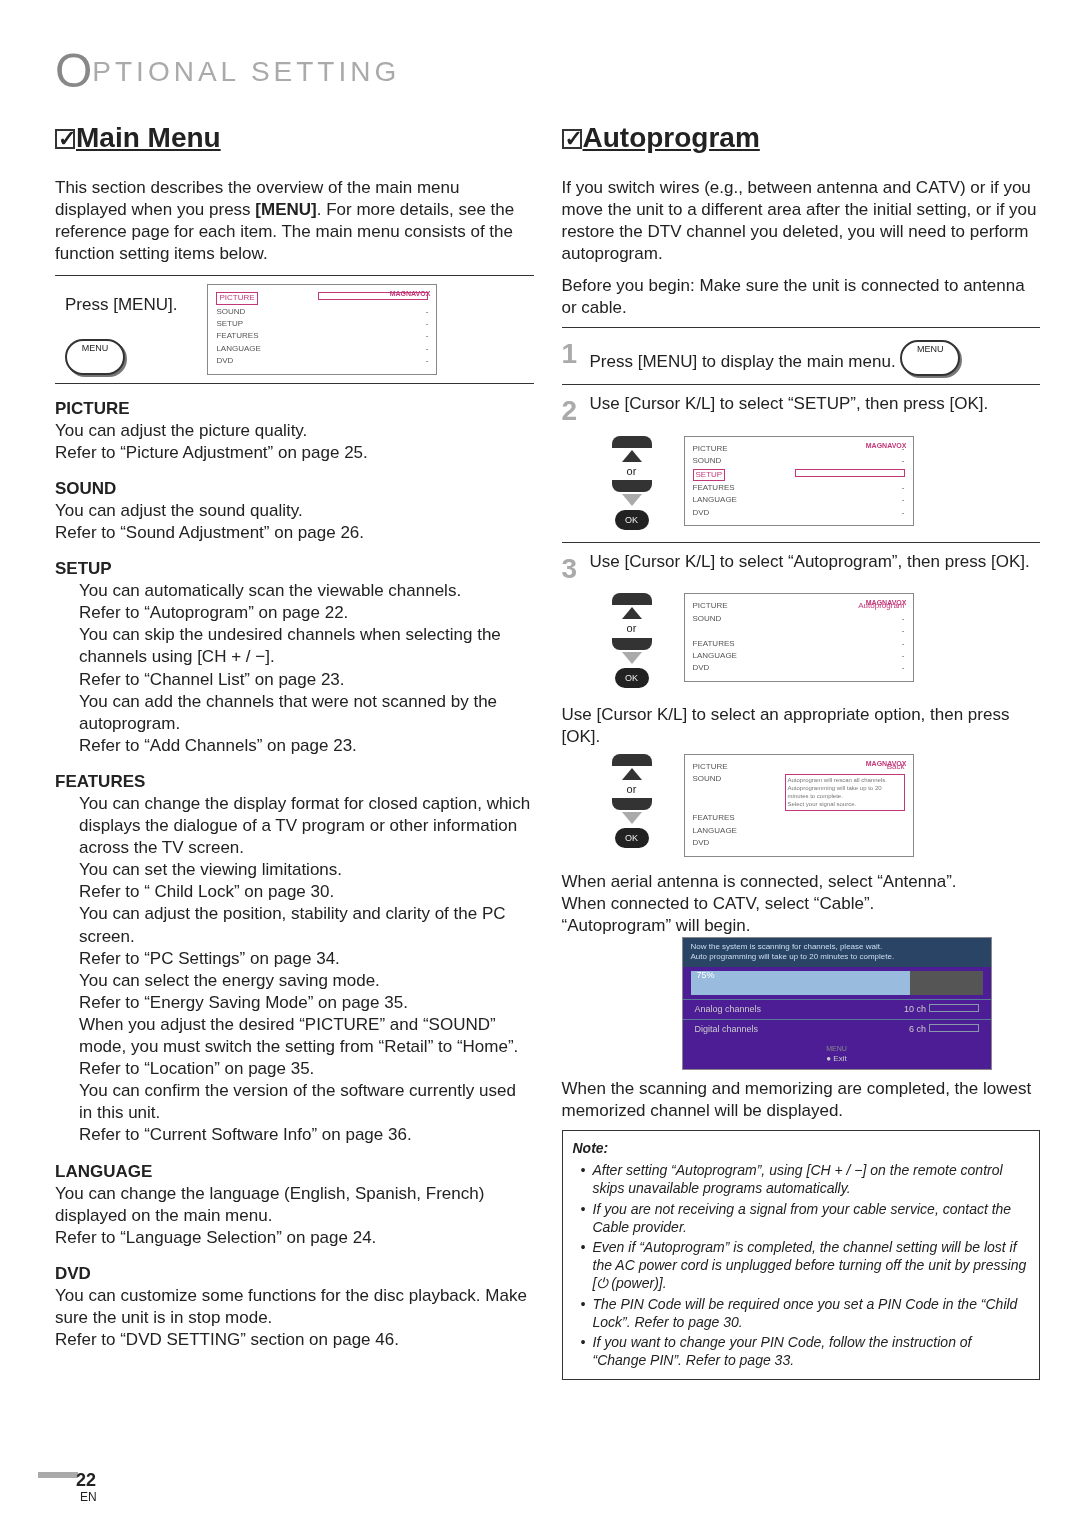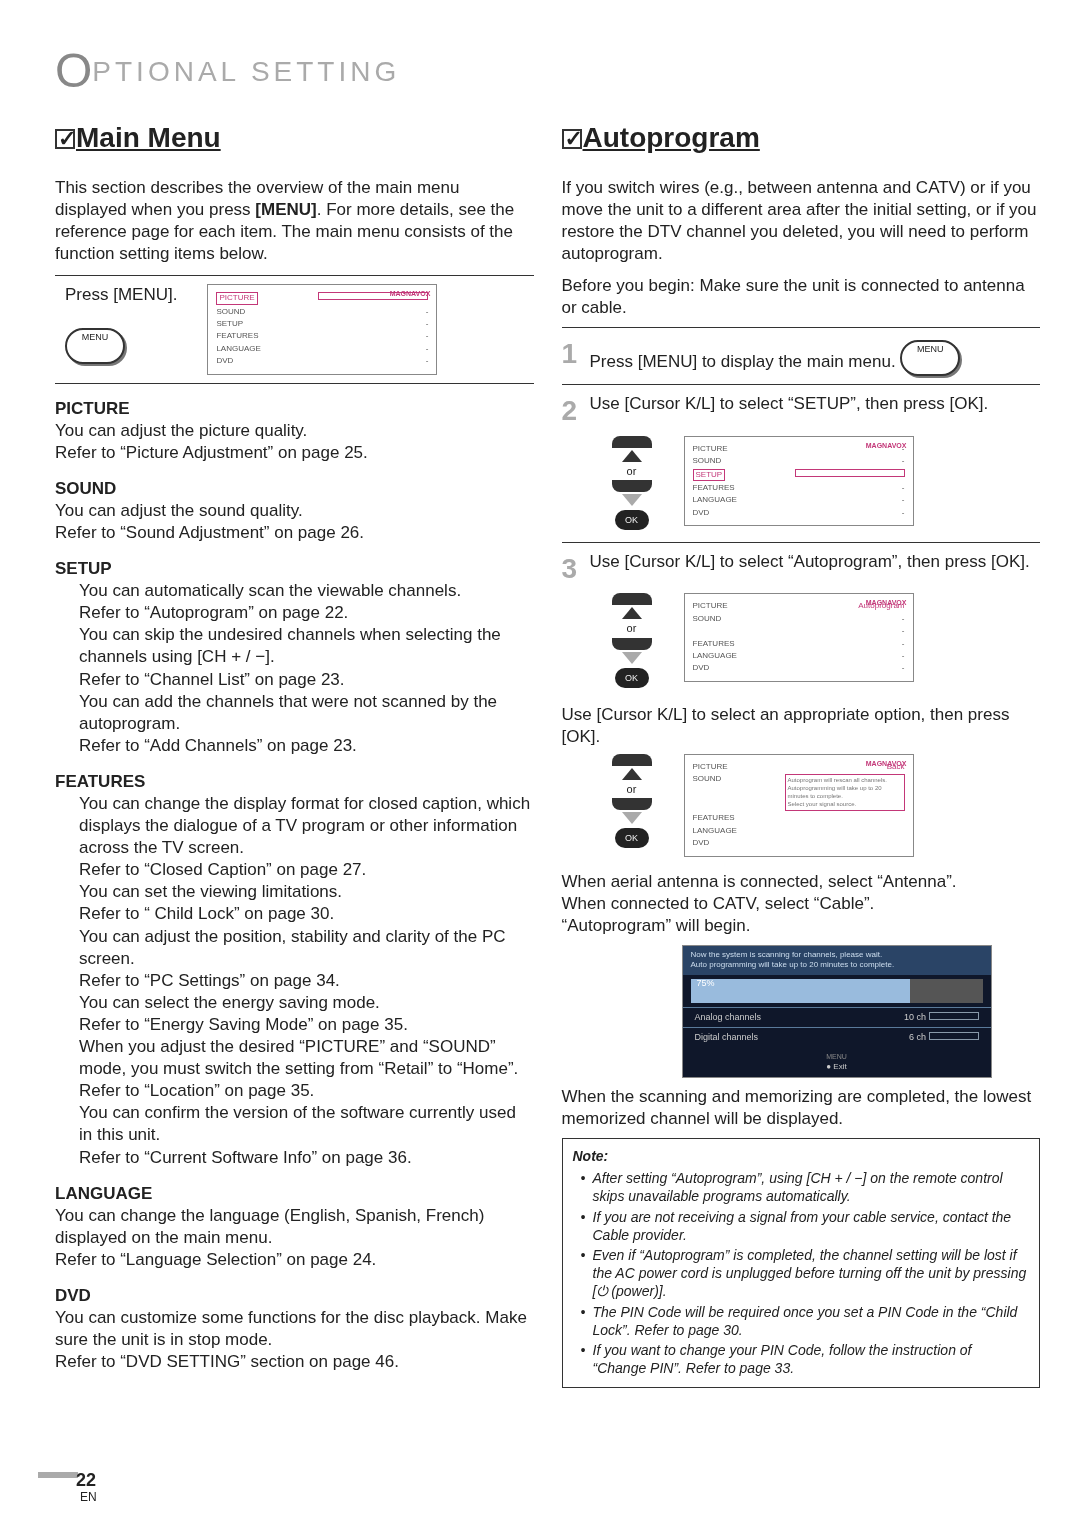--- a/index.html
+++ b/index.html
@@ -69,21 +69,21 @@
   .dpad .or { font-size:11px; margin:2px 0;}
   .dpad .ok { width:34px;height:20px;border-radius:10px; background:#222;color:#eee;font-size:9px; margin:4px auto; line-height:20px;}
   .dpad .cap { width:40px; height:12px; border-radius:8px 8px 0 0; background:#333; margin:0 auto;}
   .dpad .cap.bot { border-radius:0 0 8px 8px;}
   .stepnum { font-size:28px; font-weight:700; color:#aaa; display:inline-block; width:22px;}
   .step { display:flex; gap:6px; align-items:flex-start; }
   .step .txt { flex:1; }
   .row { display:flex; gap:16px; align-items:flex-start; margin-top:6px; margin-left:34px;}
   .scanbox {
     border:1px solid #888; width:310px; font-size:9px; color:#ccc;
-    background:#0f172a; margin:8px 0 8px 120px;
+    background:#4c1d95; margin:0 0 8px 120px;
   }
   .scanbox .r { display:flex; justify-content:space-between; padding:4px 12px; border-top:1px solid #5a7a9a;}
   .scanbox .hdr { background:#2a4466; color:#cde; padding:4px 8px; font-size:8px;}
   .scanbox .bar { background:#555; height:24px; margin:4px 8px; position:relative;}
   .scanbox .bar .f { position:absolute; left:0; top:0; height:100%; width:75%; background:#9bd;}
   .scanbox .bar .pct { position:absolute; left:6px; top:-1px; color:#fff;}
   .scanbox .minibar { display:inline-block; width:50px;height:8px;border:1px solid #89a;}
   .scanbox .exit { text-align:center; padding:4px; font-size:8px; color:#ccc;}
   .notebox { border:1.5px solid #333; padding:8px 10px; margin-top:8px; font-size:14px;}
   .notebox .nh { font-style:italic; font-weight:700; margin-bottom:4px;}
@@ -110,21 +110,21 @@
 
   <div class="col">
     <div class="section-head">
       <span class="checkbox"></span>
       <span>Main Menu</span>
     </div>
     <p class="intro">
       <span>This section describes the overview of the main menu displayed when you press </span><b>[MENU]</b><span>. For more details, see the reference page for each item. The main menu consists of the function setting items below.</span>
     </p>
     <hr>
-    <div style="display:flex;gap:30px;align-items:flex-start;padding-left:10px;" class="mb">
+    <div style="display:flex;gap:30px;align-items:flex-end;padding-left:10px;" class="mb">
       <div>
         <div>Press [MENU].</div>
         <div style="height:18px;"></div>
         <div class="menu-key"><span>MENU</span>&nbsp;</div>
       </div>
       <div class="osd">
         <span class="brand">MAGNAVOX</span>
         <div class="item">
             <span class="hl">PICTURE</span>
             <span class="hl-box"></span>
@@ -167,21 +167,20 @@
       <p>Refer to “Autoprogram” on page 22.</p>
       <p>You can skip the undesired channels when selecting the channels using [CH + / −].</p>
       <p>Refer to “Channel List” on page 23.</p>
       <p>You can add the channels that were not scanned by the autoprogram.</p>
       <p>Refer to “Add Channels” on page 23.</p>
     </div>
 
     <p class="cat">FEATURES</p>
     <div class="indent">
       <p>You can change the display format for closed caption, which displays the dialogue of a TV program or other information across the TV screen.</p>
-      <p>Refer to “Closed Caption” on page 27.</p>
       <p>You can set the viewing limitations.</p>
       <p>Refer to “ Child Lock” on page 30.</p>
       <p>You can adjust the position, stability and clarity of the PC screen.</p>
       <p>Refer to “PC Settings” on page 34.</p>
       <p>You can select the energy saving mode.</p>
       <p>Refer to “Energy Saving Mode” on page 35.</p>
       <p>When you adjust the desired “PICTURE” and “SOUND” mode, you must switch the setting from “Retail” to “Home”. Refer to “Location” on page 35.</p>
       <p>You can confirm the version of the software currently used in this unit.</p>
       <p>Refer to “Current Software Info” on page 36.</p>
     </div>

